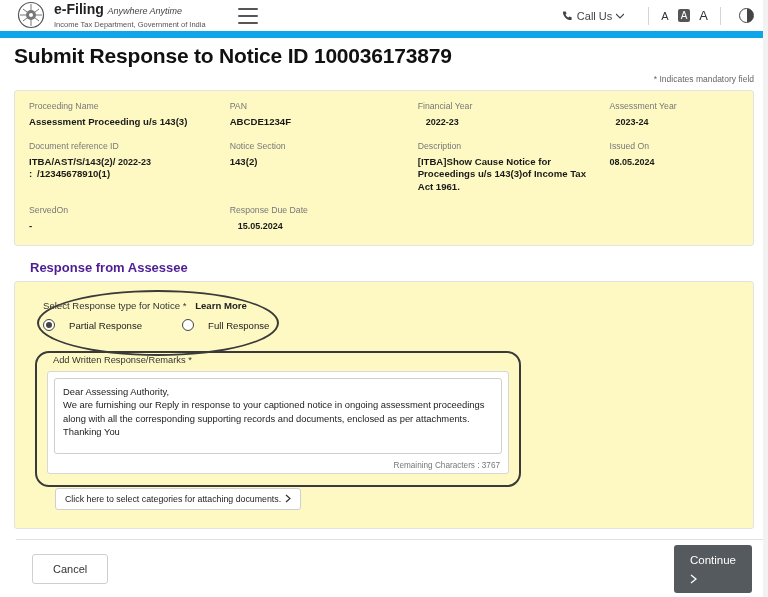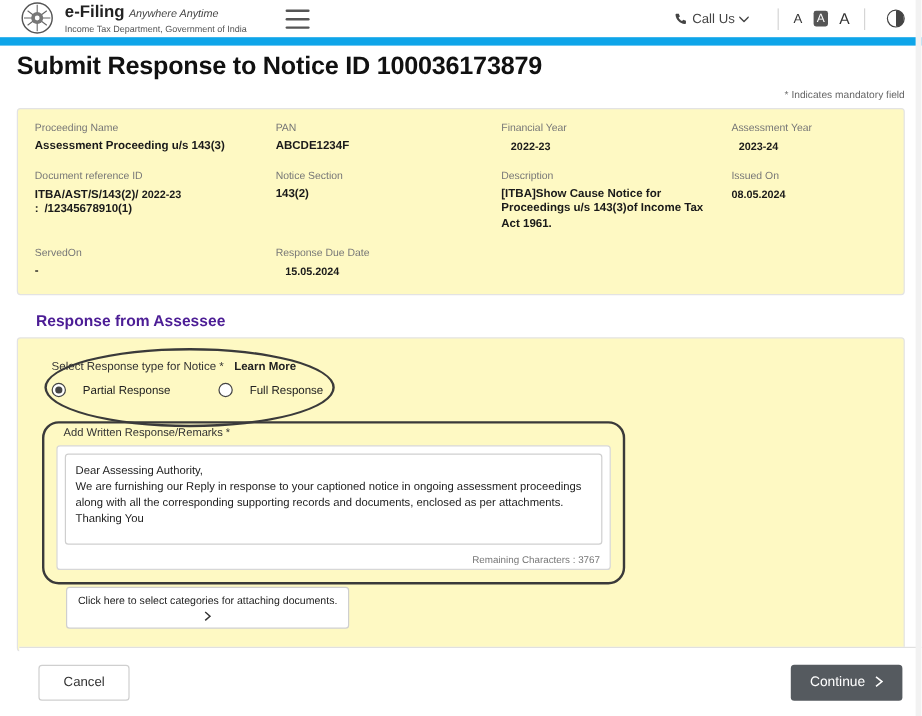--- a/index.html
+++ b/index.html
@@ -210,21 +210,20 @@
     display: inline-flex;
     align-items: center;
     gap: 4px;
     border: 1px solid #cfcfcf;
     border-radius: 3px;
     background: #fff;
     font-size: 8.8px;
     color: #222;
     padding: 5px 9px;
     cursor: pointer;
-    flex-direction: column;
   }
 
   
   .footer {
     position: absolute;
     left: 16px; right: 0; bottom: 0;
     height: 58px;
     border-top: 1px solid #e0e0e0;
     background: #fff;
     display: flex;
@@ -243,20 +242,21 @@
   .btn-continue {
     margin-left: auto;
     background: #555a5f;
     color: #fff;
     border: none;
     border-radius: 3px;
     font-size: 11.5px;
     padding: 9px 16px;
     display: flex; align-items: flex-start; gap: 8px;
     cursor: pointer;
+    flex-direction: column;
   }
   .scrollbar {
     position:absolute; right:0; top:0; width:5px; height:597px; background:#f2f2f2;
   }
 </style>
 </head>
 <body>
 
 <div class="page">
 

